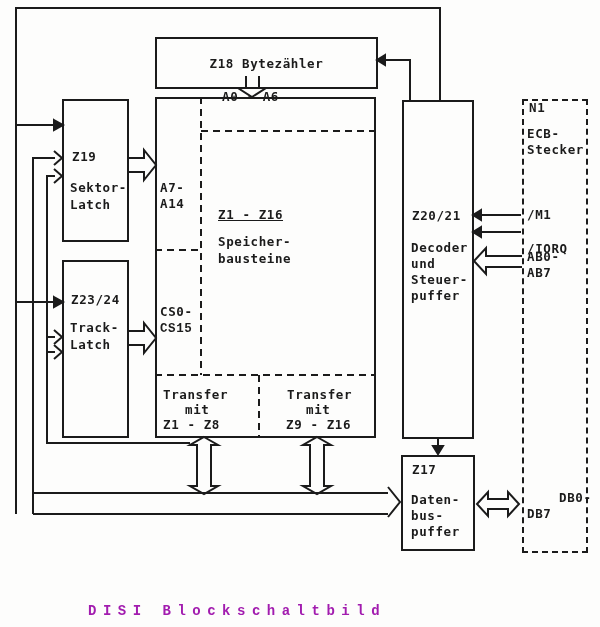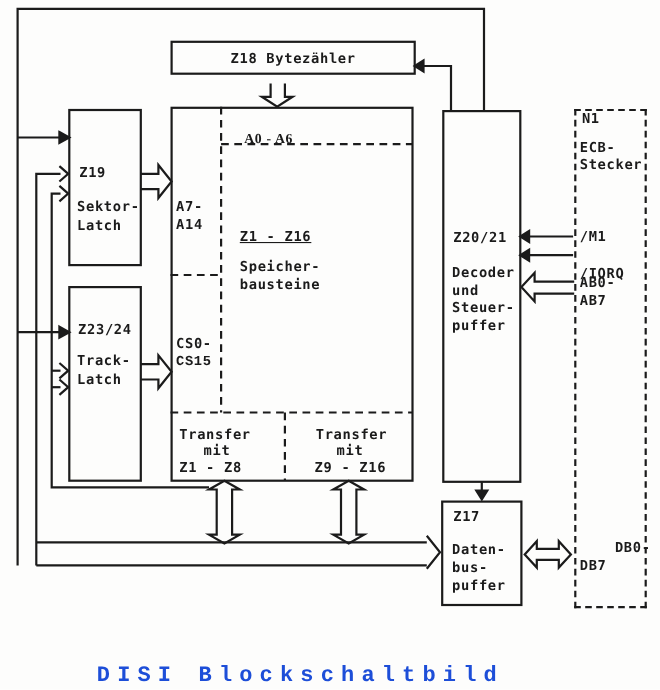--- a/index.html
+++ b/index.html
@@ -34,23 +34,23 @@
   }
   .lbl {
     position: absolute;
     white-space: pre;
     line-height: 14px;
   }
   .caption {
     position: absolute;
     font-family: "Liberation Mono", monospace;
     font-weight: bold;
-    font-size: 20px;
+    font-size: 14px;
     letter-spacing: 6.5px;
-    color: #1d4ed8;
+    color: #a21caf;
     white-space: pre;
   }
 </style>
 </head>
 <body>
 
 <div class="canvas">
 
   <svg class="wires" viewBox="0 0 600 627" stroke="#1b1b1b" stroke-width="2" fill="none">
 
@@ -110,21 +110,21 @@
 
     <g stroke-dasharray="7 5">
       <path d="M201,97 L201,375"></path>
       <path d="M201,131 L375,131"></path>
       <path d="M155,250 L201,250"></path>
       <path d="M155,375 L375,375"></path>
       <path d="M259,375 L259,437"></path>
     </g>
   </svg>
 
-  <div class="box center-label" style="left:155px; top:37px; width:223px; height:31px;">
+  <div class="box center-label" style="left:155px; top:37px; width:223px; height:52px;">
     <span class="z18lbl">Z18 Bytezähler</span>
   </div>
 
   <div class="box" style="left:62px; top:99px; width:67px; height:143px;"></div>
 
   <div class="box" style="left:62px; top:260px; width:67px; height:178px;"></div>
 
   <div class="box" style="left:155px; top:97px; width:221px; height:341px;"></div>
 
   <div class="box" style="left:402px; top:100px; width:72px; height:339px;"></div>
@@ -134,21 +134,21 @@
   <div class="box dashed" style="left:522px; top:99px; width:66px; height:454px;"></div>
 
   <div class="lbl" style="left:72px; top:150px;">Z19</div>
   <div class="lbl" style="left:70px; top:181px;">Sektor-</div>
   <div class="lbl" style="left:70px; top:198px;">Latch</div>
 
   <div class="lbl" style="left:71px; top:293px;">Z23/24</div>
   <div class="lbl" style="left:70px; top:321px;">Track-</div>
   <div class="lbl" style="left:70px; top:338px;">Latch</div>
 
-  <div class="lbl" style="left:222px; top:119px;font-family:Liberation Serif, serif;">A0 - A6</div>
+  <div class="lbl" style="left:222px; top:90px;">A0 - A6</div>
   <div class="lbl" style="left:160px; top:181px;">A7-</div>
   <div class="lbl" style="left:160px; top:197px;">A14</div>
   <div class="lbl" style="left:218px; top:208px;text-decoration:underline;">Z1 - Z16</div>
   <div class="lbl" style="left:218px; top:235px;">Speicher-</div>
   <div class="lbl" style="left:218px; top:252px;">bausteine</div>
   <div class="lbl" style="left:160px; top:305px;">CS0-</div>
   <div class="lbl" style="left:160px; top:322px;font-family:Liberation Mono, monospace;">CS15</div>
 
   <div class="lbl" style="left:163px; top:388px;">Transfer</div>
   <div class="lbl" style="left:185px; top:403px;">mit</div>

